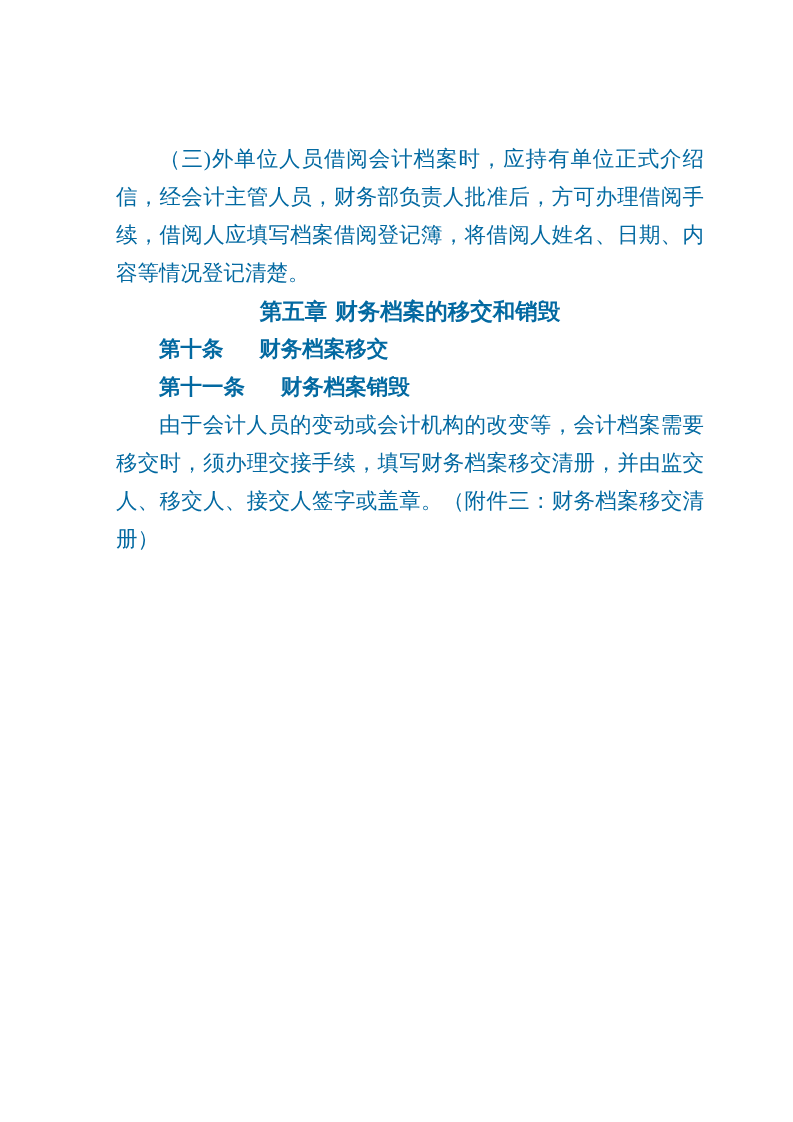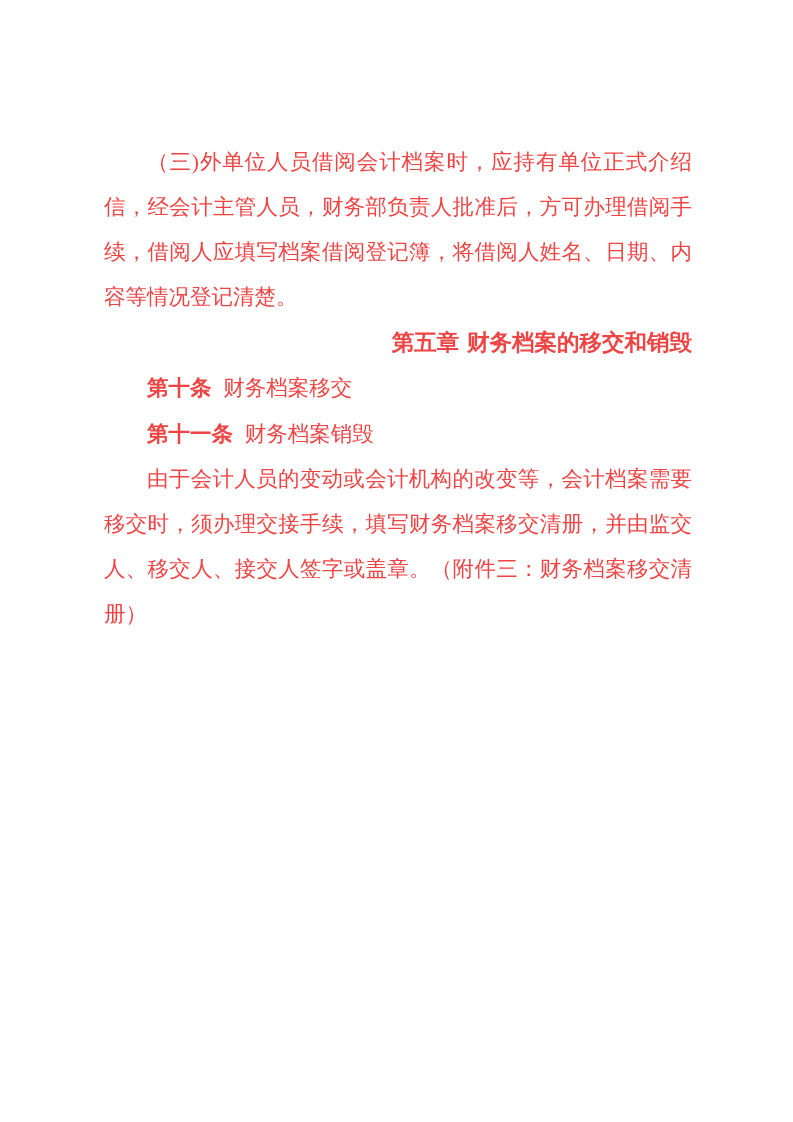--- a/index.html
+++ b/index.html
@@ -9,49 +9,50 @@
   }
   .page {
     position: relative;
     width: 793px;
     height: 1122px;
     background: #ffffff;
     overflow: hidden;
   }
   .doc-body {
     position: absolute;
-    left: 104px;
+    left: 116px;
     top: 140px;
     width: 588px;
-    color: #ef4444;
+    color: #0369a1;
     font-family: "Liberation Serif", "DejaVu Serif", serif;
     font-size: 21.5px;
-    line-height: 45px;
+    line-height: 38px;
     text-align: justify;
   }
   .doc-body p {
     margin: 0;
     padding: 0;
     text-indent: 2em;
   }
   .chapter-heading {
     text-indent: 0 !important;
-    text-align: right;
+    text-align: center;
     font-family: "DejaVu Sans", "Liberation Sans", sans-serif;
     font-weight: bold;
     font-size: 22.5px;
   }
   .article-label {
     font-family: "DejaVu Sans", "Liberation Sans", sans-serif;
     font-weight: bold;
     margin-right: 0.55em;
     margin-top: 19px;
   }
   .article-title {
-    font-weight: normal;
+    font-weight: bold;
+    margin-left: 24px;
   }
 </style>
 </head>
 <body>
 
 <div class="page">
   <div class="doc-body">
 
     <p>（三)外单位人员借阅会计档案时，应持有单位正式介绍信，经会计主管人员，财务部负责人批准后，方可办理借阅手续，借阅人应填写档案借阅登记簿，将借阅人姓名、日期、内容等情况登记清楚。</p>
 

